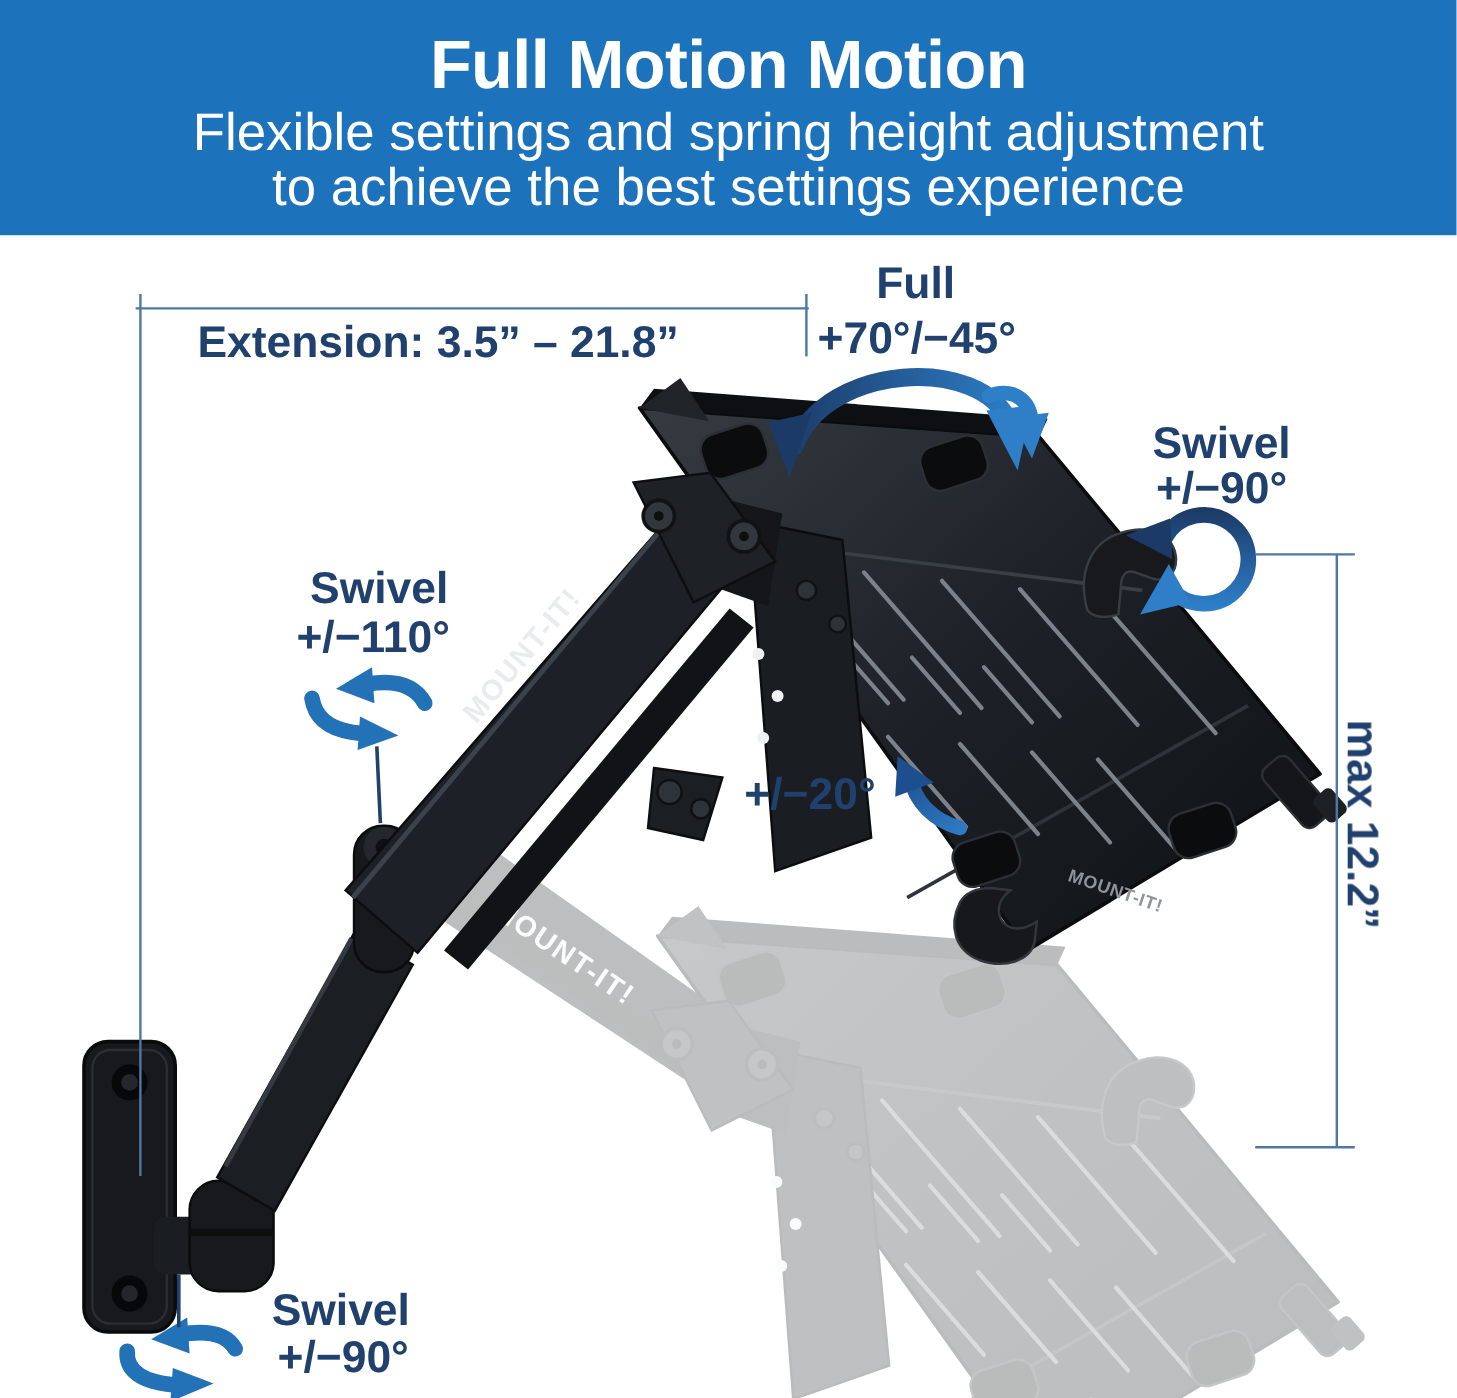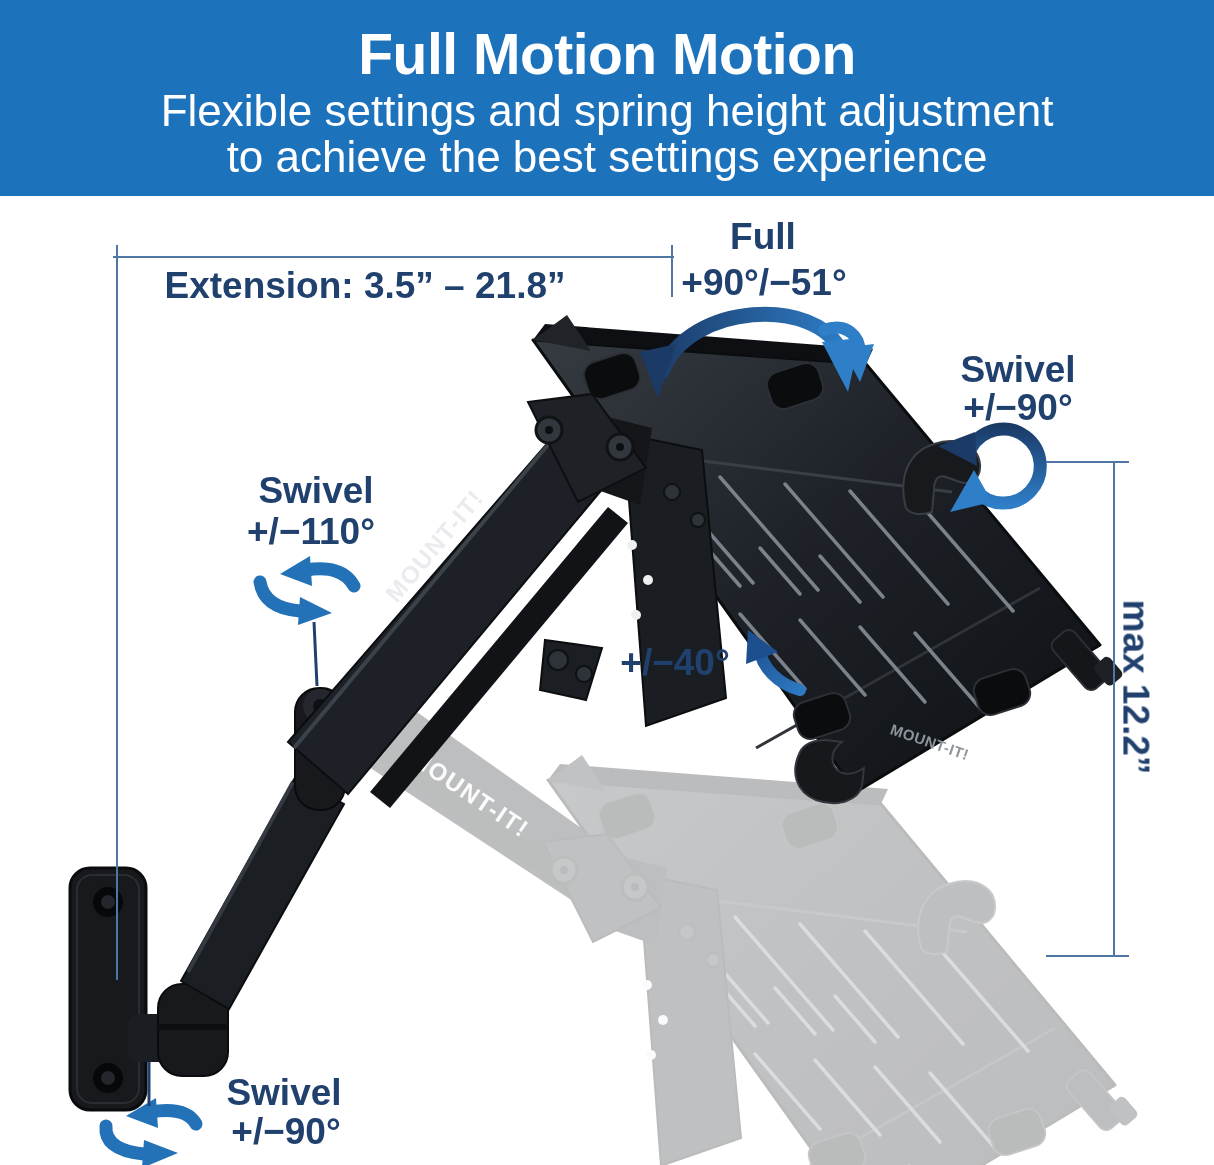--- a/index.html
+++ b/index.html
@@ -173,23 +173,23 @@
       <line x1="1046" y1="956" x2="1129" y2="956"></line>
     </g>
     <g stroke="#20416e" stroke-width="3" fill="none">
       <line x1="314" y1="622" x2="317" y2="686"></line>
       <line x1="149" y1="1062" x2="149" y2="1106"></line>
     </g>
   </svg>
 
   <div class="ann" style="left:365px;top:286px">Extension: 3.5” – 21.8”</div>
   <div class="ann" style="left:763px;top:237px">Full</div>
-  <div class="ann" style="left:764px;top:283px">+90°/−51°</div>
+  <div class="ann" style="left:764px;top:283px">+70°/−45°</div>
   <div class="ann" style="left:1018px;top:370px">Swivel</div>
   <div class="ann" style="left:1018px;top:408px">+/−90°</div>
   <div class="ann" style="left:316px;top:491px">Swivel</div>
   <div class="ann" style="left:311px;top:532px">+/−110°</div>
-  <div class="ann" style="left:675px;top:663px">+/−40°</div>
+  <div class="ann" style="left:675px;top:663px">+/−20°</div>
   <div class="ann rot" style="left:1135px;top:687px">max 12.2”</div>
   <div class="ann" style="left:284px;top:1093px">Swivel</div>
   <div class="ann" style="left:286px;top:1132px">+/−90°</div>
 
 </div>
 
 </body></html>

